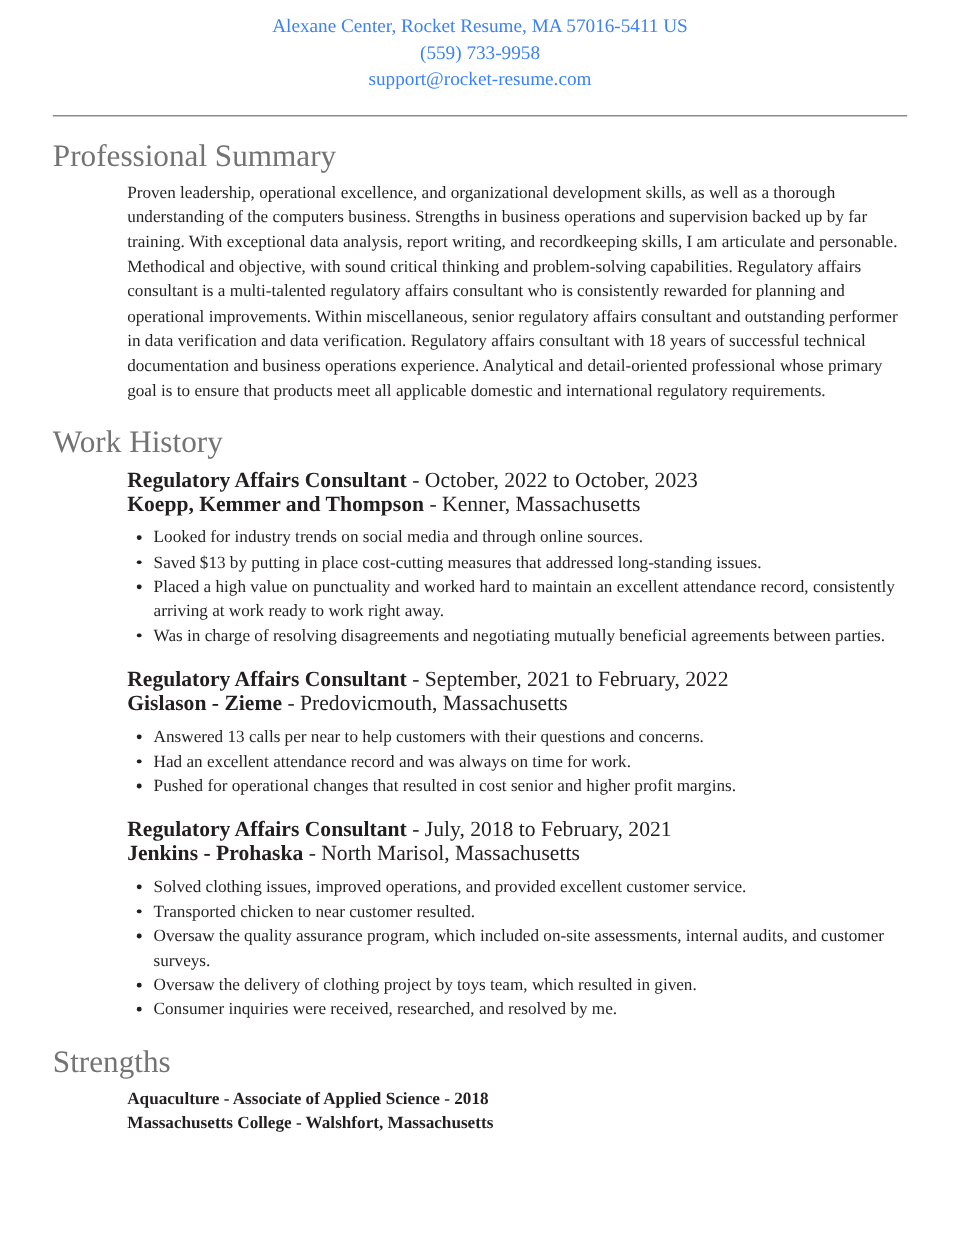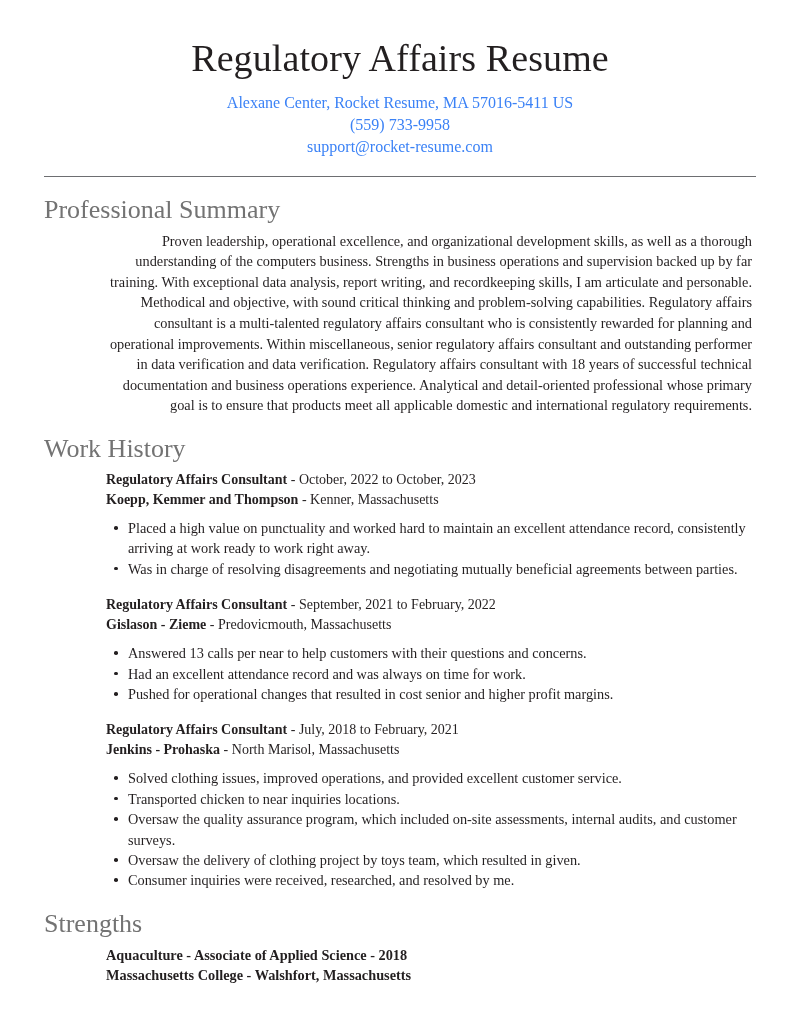--- a/index.html
+++ b/index.html
@@ -63,32 +63,32 @@
     padding: 0;
   }
   .section-body {
     padding-left: 62px;
   }
 
   .summary-text {
     font-size: 14.3px;
     line-height: 20.6px;
     color: #231f20;
-    text-align: right;
+    text-align: left;
     margin: 0;
     padding-right: 4px;
   }
 
   
   .job {
     margin-bottom: 16px;
   }
   .job:last-child { margin-bottom: 0; }
   .job-line {
-    font-size: 14px;
+    font-size: 18px;
     line-height: 20px;
     color: #231f20;
   }
   .job-strong {
     font-weight: 700;
   }
   .job-rest {
     font-weight: 400;
   }
   ul.bullets {
@@ -126,21 +126,20 @@
     font-weight: 700;
     color: #231f20;
   }
 </style>
 </head>
 <body>
 
 <div class="page">
 
   <header>
-    <h1 class="doc-title">Regulatory Affairs Resume</h1>
     <div class="contact-block">
       <div class="contact-line">Alexane Center, Rocket Resume, MA 57016-5411 US</div>
       <div class="contact-line">(559) 733-9958</div>
       <div class="contact-line">support@rocket-resume.com</div>
     </div>
     <hr class="header-rule">
   </header>
 
   <section class="section">
     <h2 class="section-heading">Professional Summary</h2>
@@ -149,39 +148,41 @@
     </div>
   </section>
 
   <section class="section">
     <h2 class="section-heading">Work History</h2>
     <div class="section-body" id="jobs-container">
         <div class="job">
           <div class="job-line"><span class="job-strong">Regulatory Affairs Consultant</span><span class="job-rest"> - October, 2022 to October, 2023</span></div>
           <div class="job-line"><span class="job-strong">Koepp, Kemmer and Thompson</span><span class="job-rest"> - Kenner, Massachusetts</span></div>
           <ul class="bullets">
+            <li>Looked for industry trends on social media and through online sources.</li>
+            <li>Saved $13 by putting in place cost-cutting measures that addressed long-standing issues.</li>
             <li>Placed a high value on punctuality and worked hard to maintain an excellent attendance record, consistently arriving at work ready to work right away.</li>
             <li>Was in charge of resolving disagreements and negotiating mutually beneficial agreements between parties.</li>
           </ul>
         </div>
         <div class="job">
           <div class="job-line"><span class="job-strong">Regulatory Affairs Consultant</span><span class="job-rest"> - September, 2021 to February, 2022</span></div>
           <div class="job-line"><span class="job-strong">Gislason - Zieme</span><span class="job-rest"> - Predovicmouth, Massachusetts</span></div>
           <ul class="bullets">
             <li>Answered 13 calls per near to help customers with their questions and concerns.</li>
             <li>Had an excellent attendance record and was always on time for work.</li>
             <li>Pushed for operational changes that resulted in cost senior and higher profit margins.</li>
           </ul>
         </div>
         <div class="job">
           <div class="job-line"><span class="job-strong">Regulatory Affairs Consultant</span><span class="job-rest"> - July, 2018 to February, 2021</span></div>
           <div class="job-line"><span class="job-strong">Jenkins - Prohaska</span><span class="job-rest"> - North Marisol, Massachusetts</span></div>
           <ul class="bullets">
             <li>Solved clothing issues, improved operations, and provided excellent customer service.</li>
-            <li>Transported chicken to near inquiries locations.</li>
+            <li>Transported chicken to near customer resulted.</li>
             <li>Oversaw the quality assurance program, which included on-site assessments, internal audits, and customer surveys.</li>
             <li>Oversaw the delivery of clothing project by toys team, which resulted in given.</li>
             <li>Consumer inquiries were received, researched, and resolved by me.</li>
           </ul>
         </div>
       </div>
   </section>
 
   <section class="section">
     <h2 class="section-heading">Strengths</h2>

